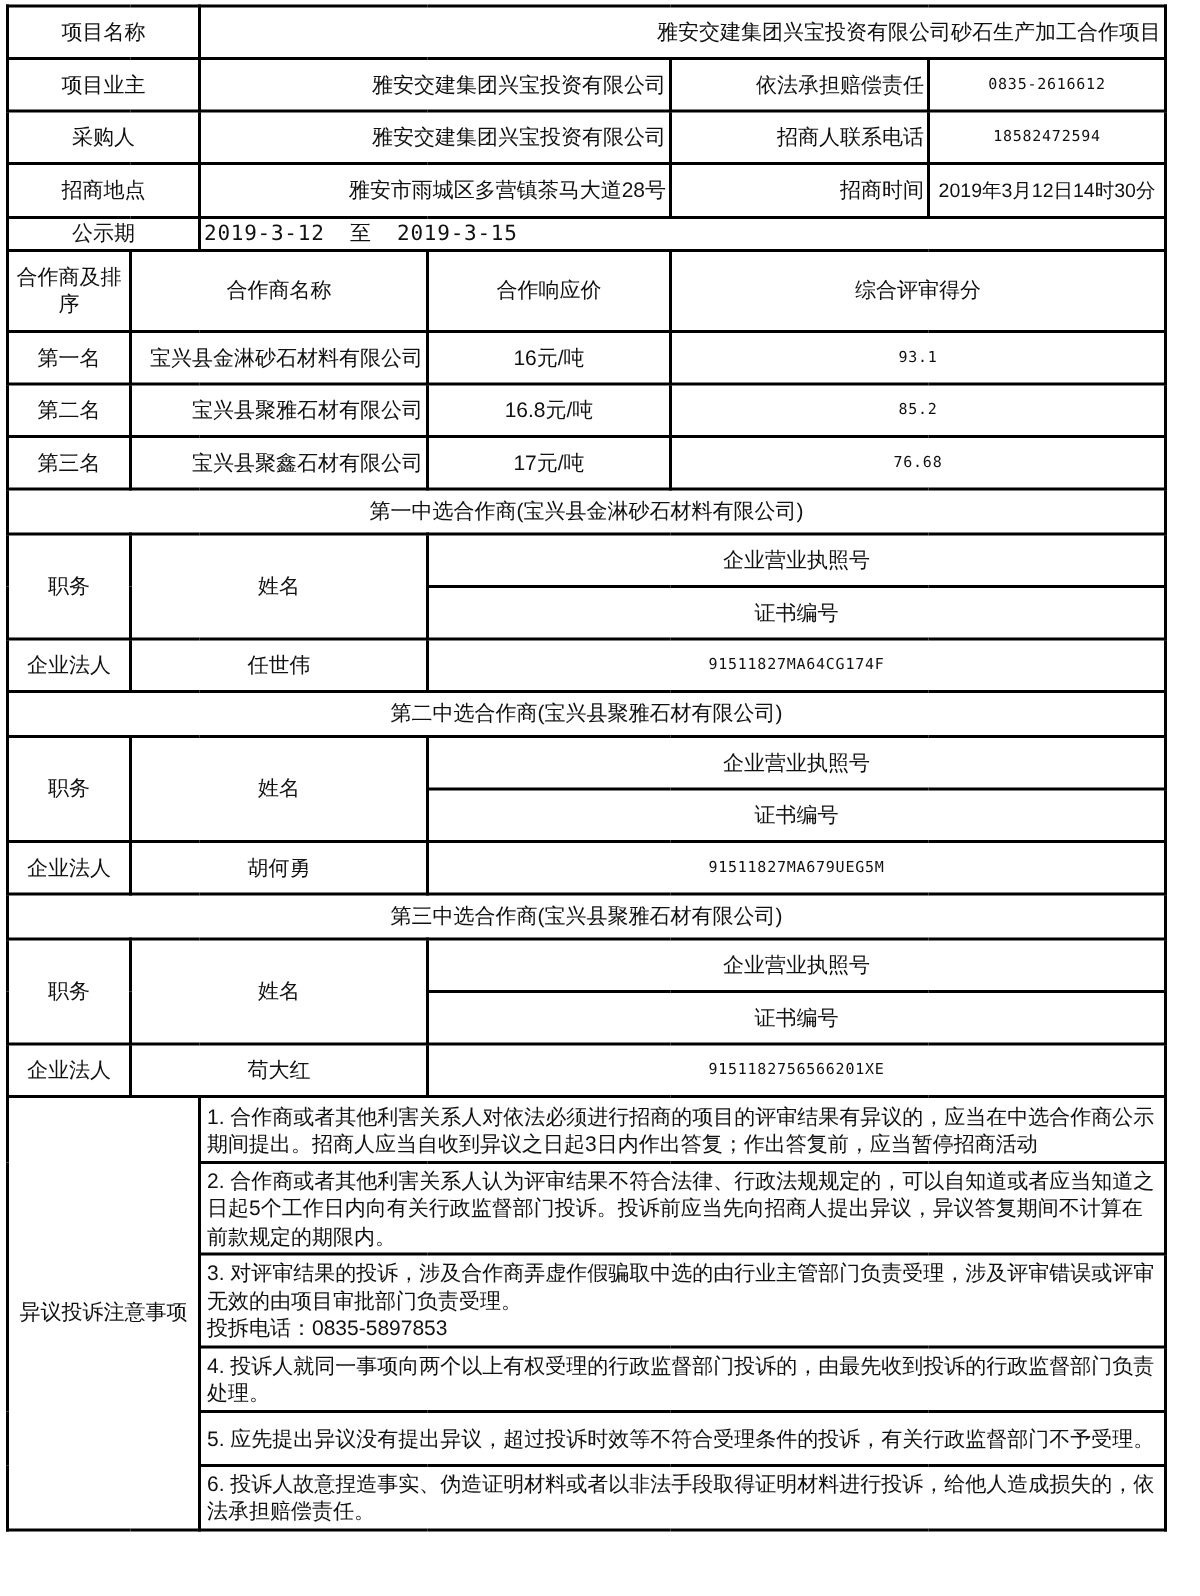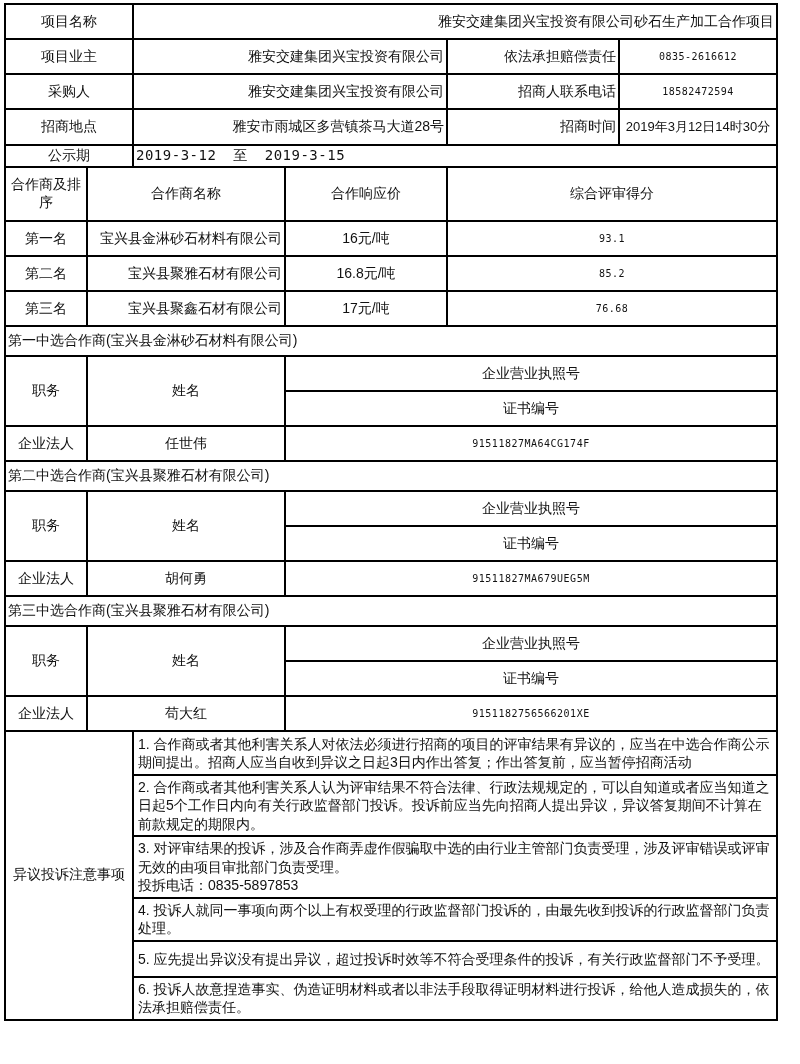--- a/index.html
+++ b/index.html
@@ -3,21 +3,21 @@
 <meta charset="utf-8">
 <style>
   html,body{margin:0;padding:0;background:#ffffff;}
   body{width:800px;height:1064px;font-family:"Liberation Sans","DejaVu Sans",sans-serif;color:#111;}
   table.doc{border-collapse:collapse;table-layout:fixed;width:676px;margin:3px 0 0 4px;background:#fff;}
   td{border:2px solid #000;overflow:hidden;font-size:14px;vertical-align:middle;padding:1px 2px;word-break:break-all;}
   .lbl{text-align:center;}
   .val{text-align:right;padding-left:5px;}
   .ctr{text-align:center;}
   .num{font-family:"DejaVu Sans Mono","Liberation Mono",monospace;font-size:10px;letter-spacing:0.5px;text-align:center;}
-  .banner{text-align:left;margin-top:43px;}
+  .banner{text-align:center;margin-top:43px;}
   .pubdate{text-align:left;word-spacing:8px;}
   .notice-text{font-size:14px;line-height:1.32;padding:2px 6px 2px 4px;white-space:pre-line;text-align:left;vertical-align:middle;}
   .wrapdate{font-size:13px;text-align:center;line-height:1.25;padding:0 3px;}
 </style>
 </head>
 <body>
 
 <table class="doc">
   <colgroup>
     <col style="width:82px">

